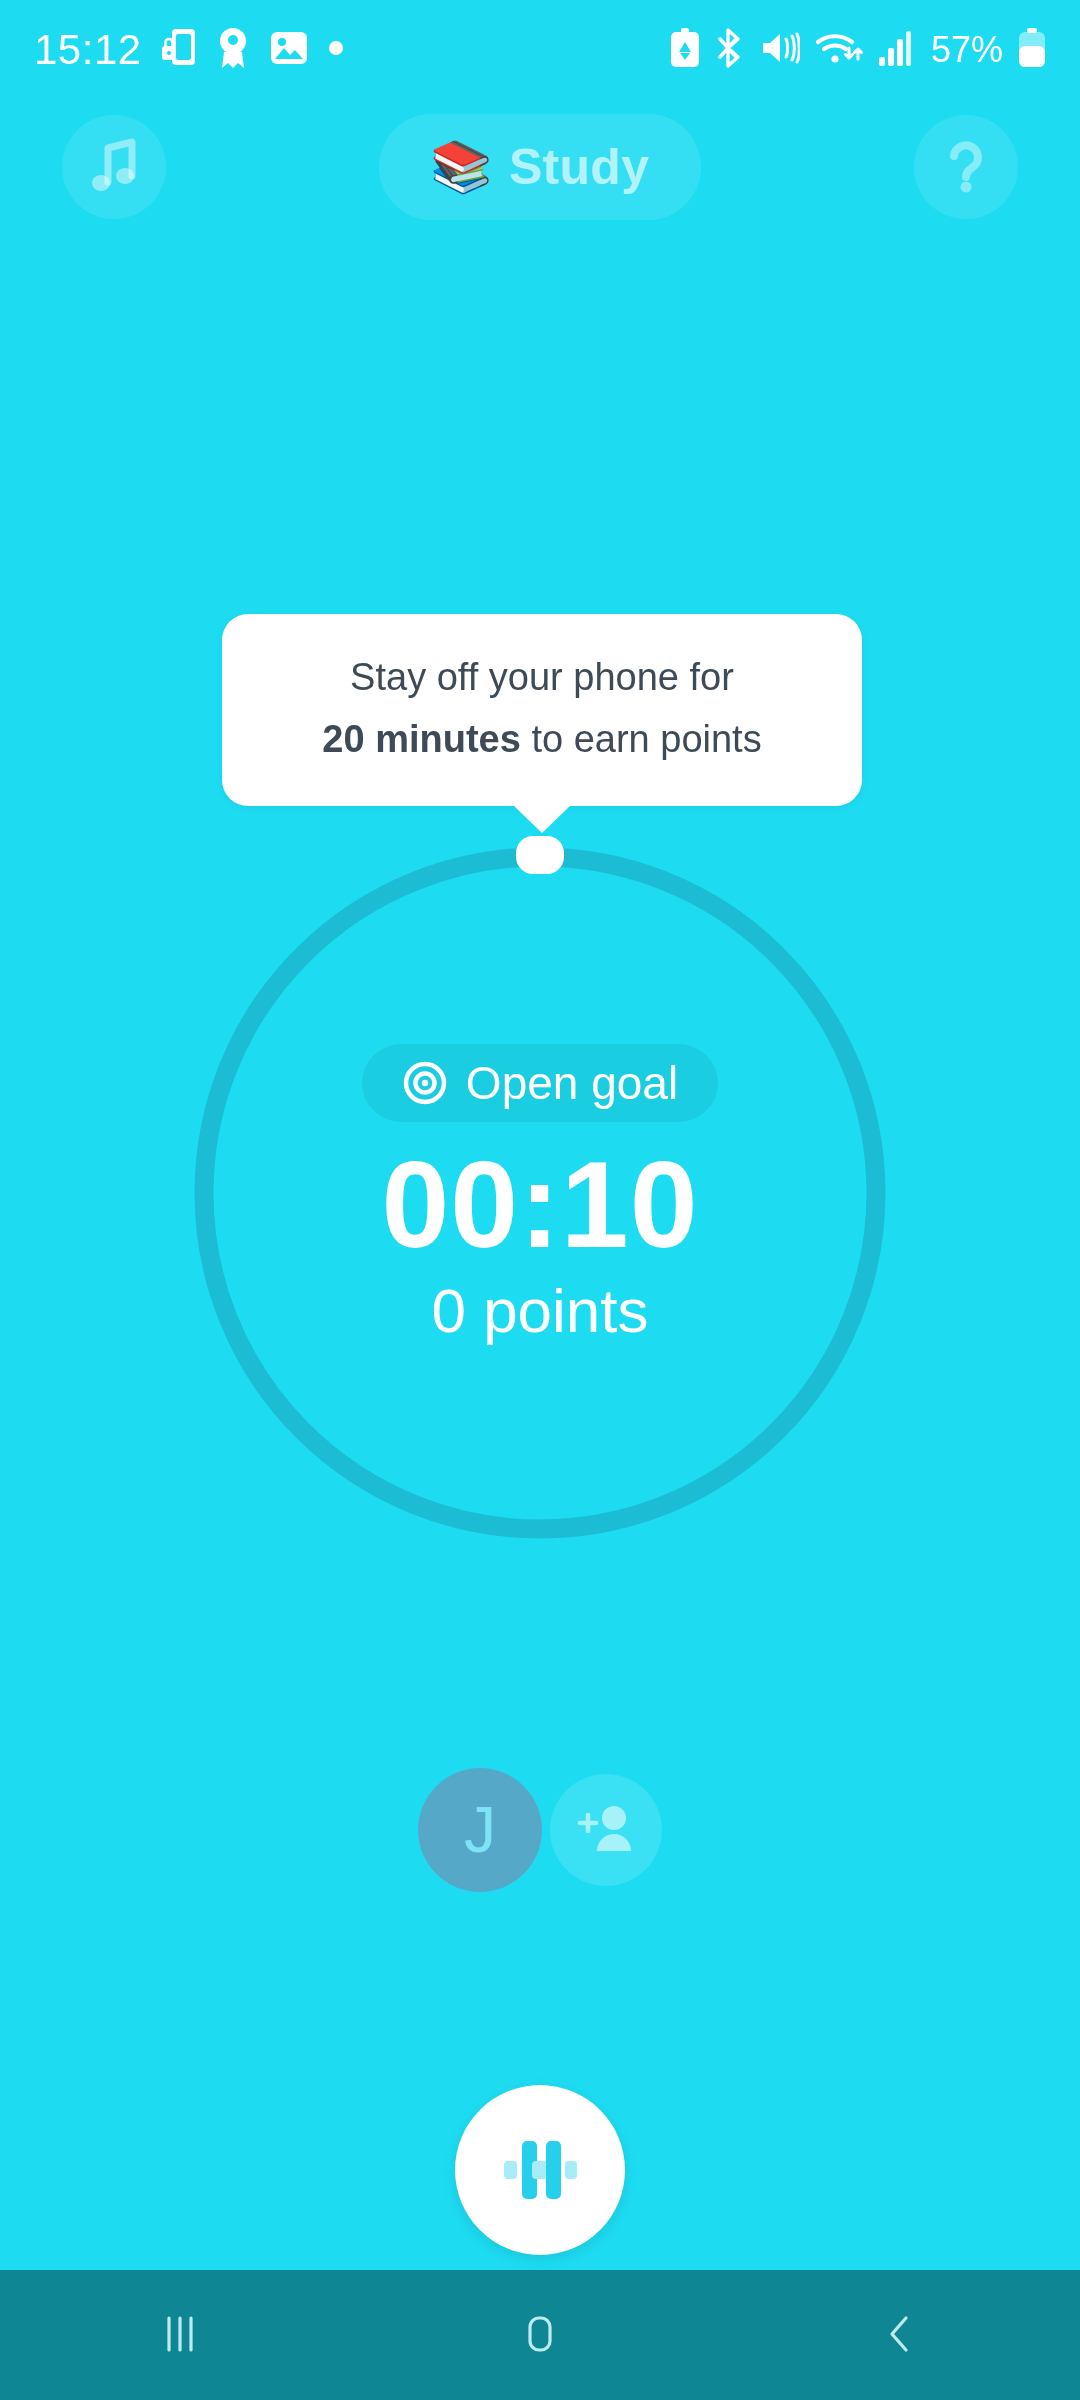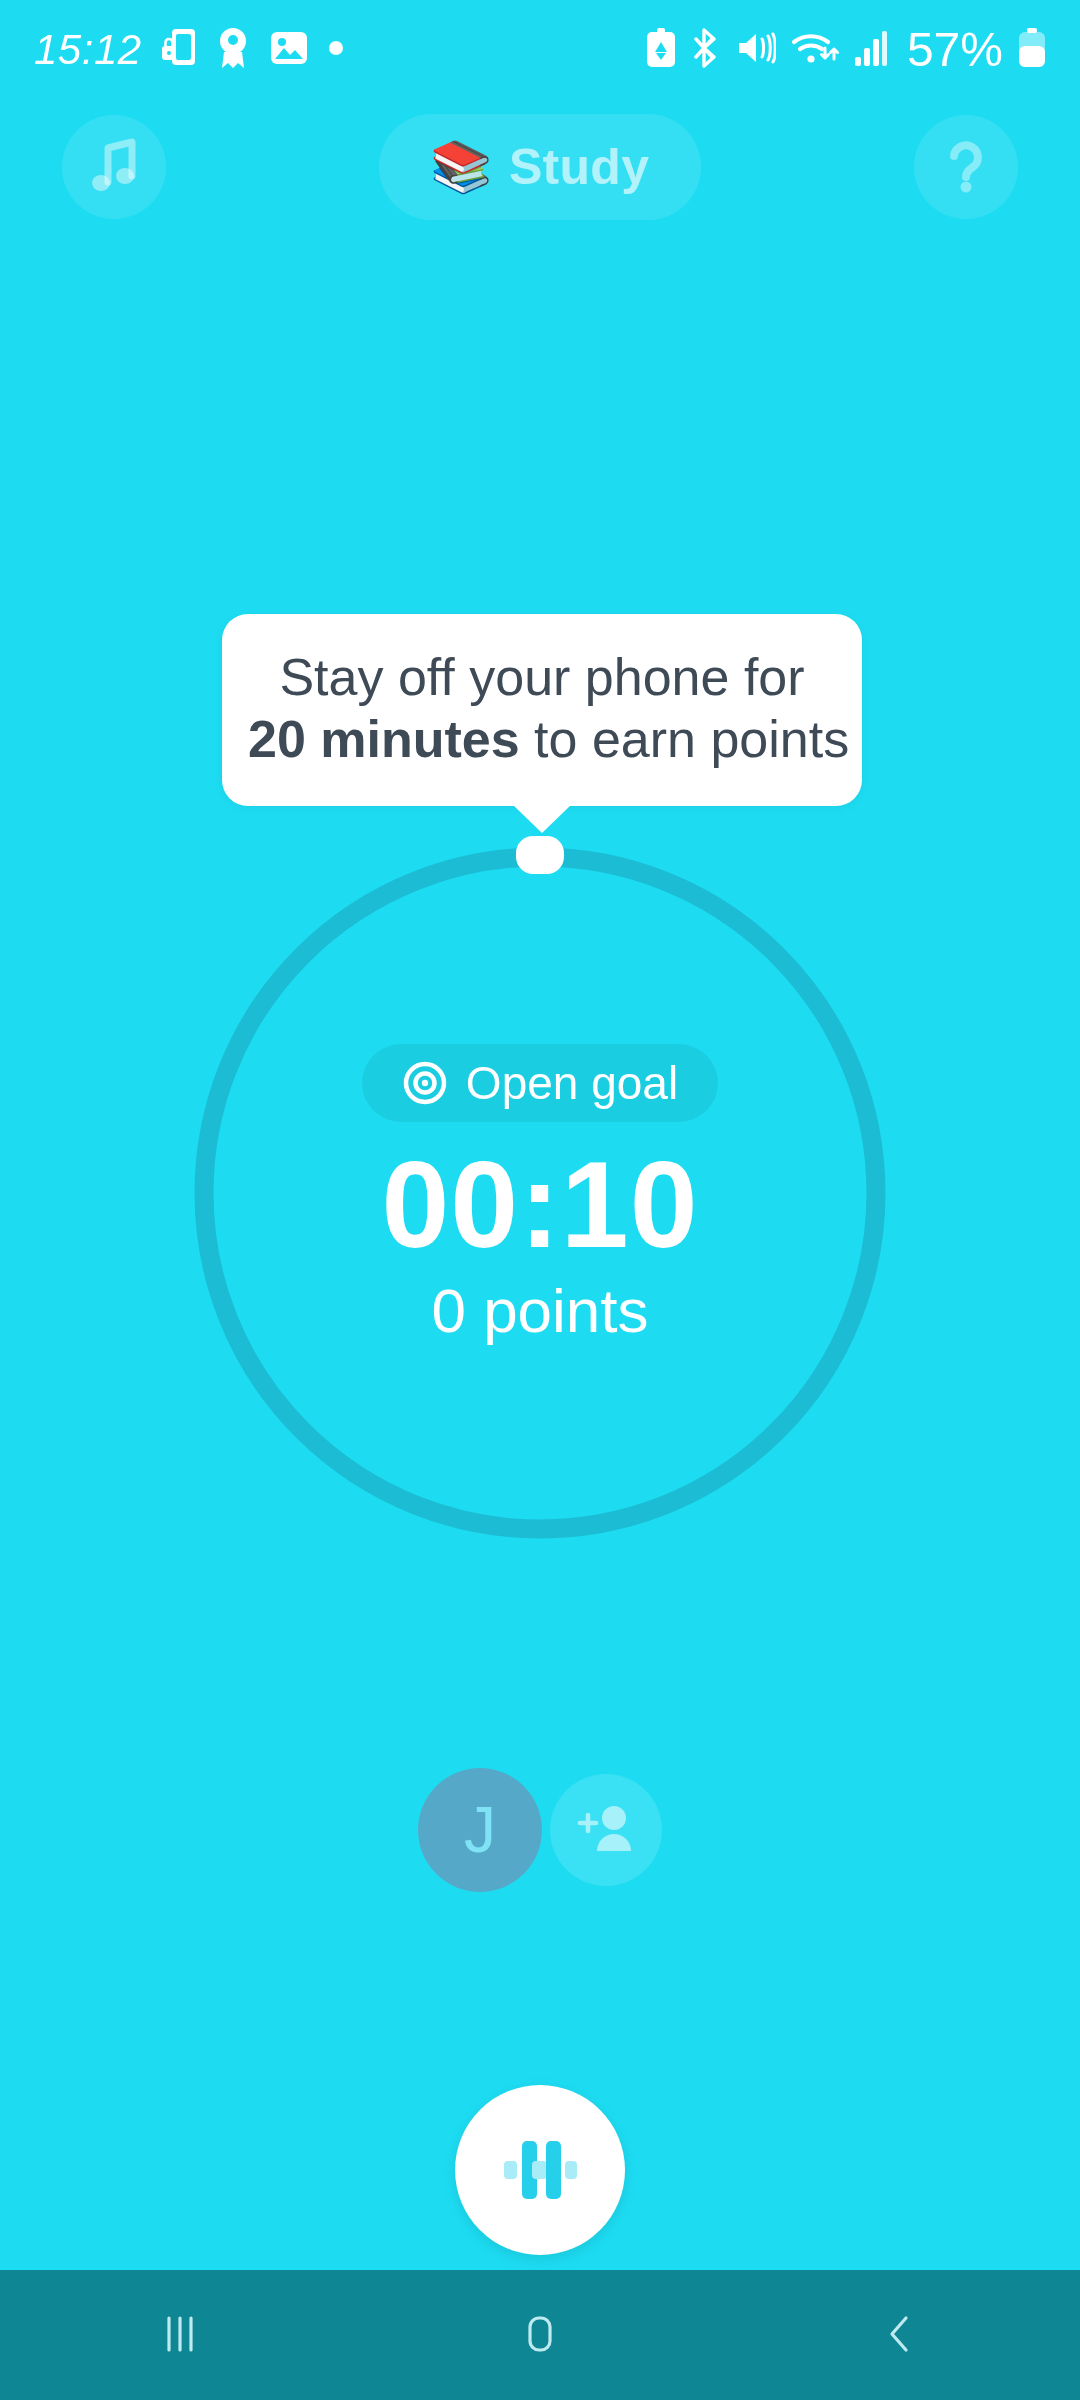--- a/index.html
+++ b/index.html
@@ -27,31 +27,31 @@
     display: flex;
     align-items: center;
     justify-content: space-between;
     padding: 0 34px;
     box-sizing: border-box;
   }
   .status-left, .status-right {
     display: flex;
     align-items: center;
   }
-  .status-left { gap: 20px; font-style: italic; }
+  .status-left { gap: 20px; }
   .status-right { gap: 15px; }
   .status-clock {
     color: #ffffff;
     font-size: 42px;
     letter-spacing: 0.5px;
     line-height: 1;
   }
   .status-pct {
     color: #ffffff;
-    font-size: 48px;
+    font-size: 36px;
     line-height: 1;
     margin-left: 4px;
   }
   .sicon { display: block; }
 
   
   #app-header {
     position: absolute;
     top: 104px; left: 0;
     width: 1080px;
@@ -105,21 +105,21 @@
     width: 640px;
     background: #ffffff;
     border-radius: 26px;
     padding: 32px 26px 36px 26px;
     box-sizing: border-box;
     text-align: center;
     box-shadow: 0 2px 10px rgba(0,0,0,0.06);
   }
   #tooltip .line {
     color: #3E4A56;
-    font-size: 52px;
+    font-size: 38px;
     line-height: 62px;
     white-space: nowrap;
     text-align: center;
   }
   #tooltip .bold { font-weight: bold; color: #3E4A56; }
   #tooltip-arrow {
     position: absolute;
     left: 50%;
     bottom: -27px;
     transform: translateX(-50%);

